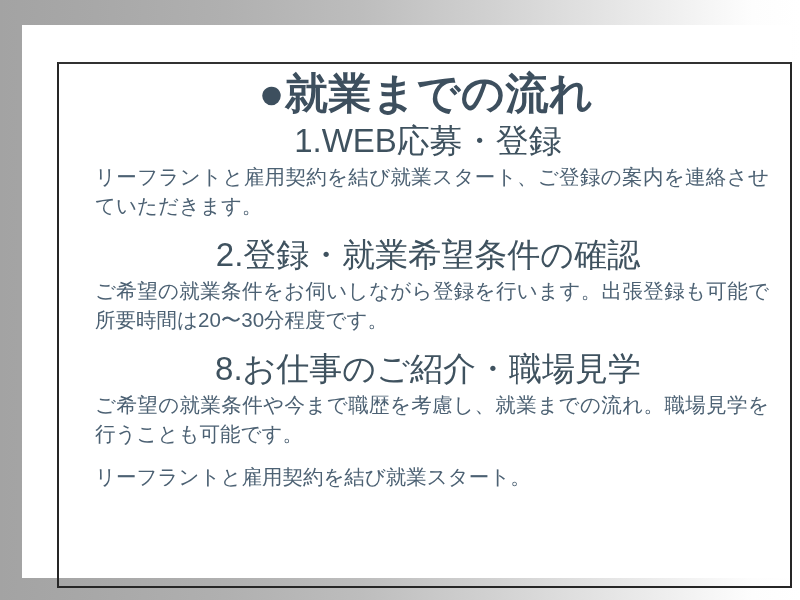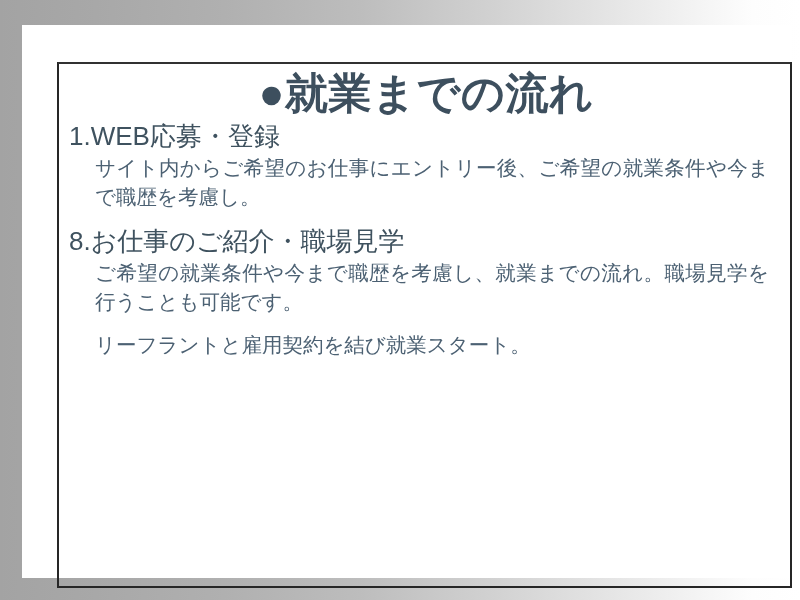--- a/index.html
+++ b/index.html
@@ -94,25 +94,26 @@
     padding: 0;
     list-style: none;
   }
   .step {
     margin: 0;
     padding: 0 0 3px 0;
   }
   .step-heading {
     margin: 0;
     padding: 0 0 1px 4px;
-    font-size: 26px;
+    font-size: 33px;
     line-height: 1.22;
     font-weight: normal;
     color: #3f525f;
     white-space: nowrap;
+    text-align: center;
   }
   .step-body {
     margin: 0;
     padding: 0 18px 0 30px;
     font-size: 20.5px;
     line-height: 1.42;
     color: #4c6173;
     text-align: justify;
     text-justify: inter-character;
   }
@@ -130,23 +131,27 @@
   <div id="paper">
     <div id="frame"></div>
     <div id="content">
 
       <h1 class="title">●就業までの流れ</h1>
 
       <ul class="steps">
 
         <li class="step s1">
           <h2 class="step-heading">1.WEB応募・登録</h2>
-          <p class="step-body">サイト内からご希望のお仕事にエントリー後、ご希望の就業条件や今まで職歴を考慮し。</p>
+          <p class="step-body">リーフラントと雇用契約を結び就業スタート、ご登録の案内を連絡させていただきます。</p>
         </li>
 
+        <li class="step s2">
+          <h2 class="step-heading">2.登録・就業希望条件の確認</h2>
+          <p class="step-body">ご希望の就業条件をお伺いしながら登録を行います。出張登録も可能で所要時間は20〜30分程度です。</p>
+        </li>
 
         <li class="step s3">
           <h2 class="step-heading">8.お仕事のご紹介・職場見学</h2>
           <p class="step-body">ご希望の就業条件や今まで職歴を考慮し、就業までの流れ。職場見学を行うことも可能です。</p>
         </li>
 
         <li class="step s4">
           <p class="step-body">リーフラントと雇用契約を結び就業スタート。</p>
         </li>
 

